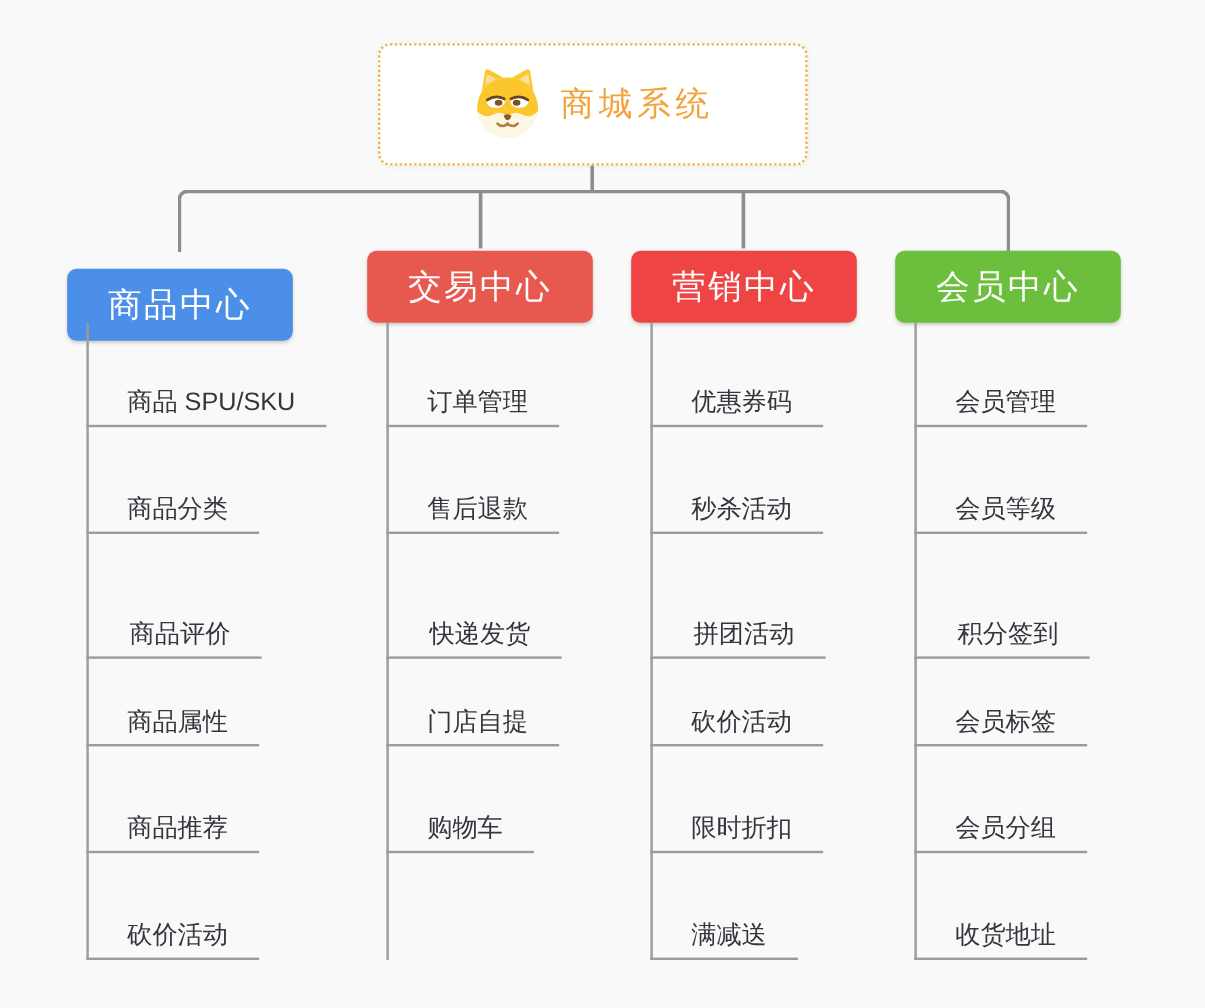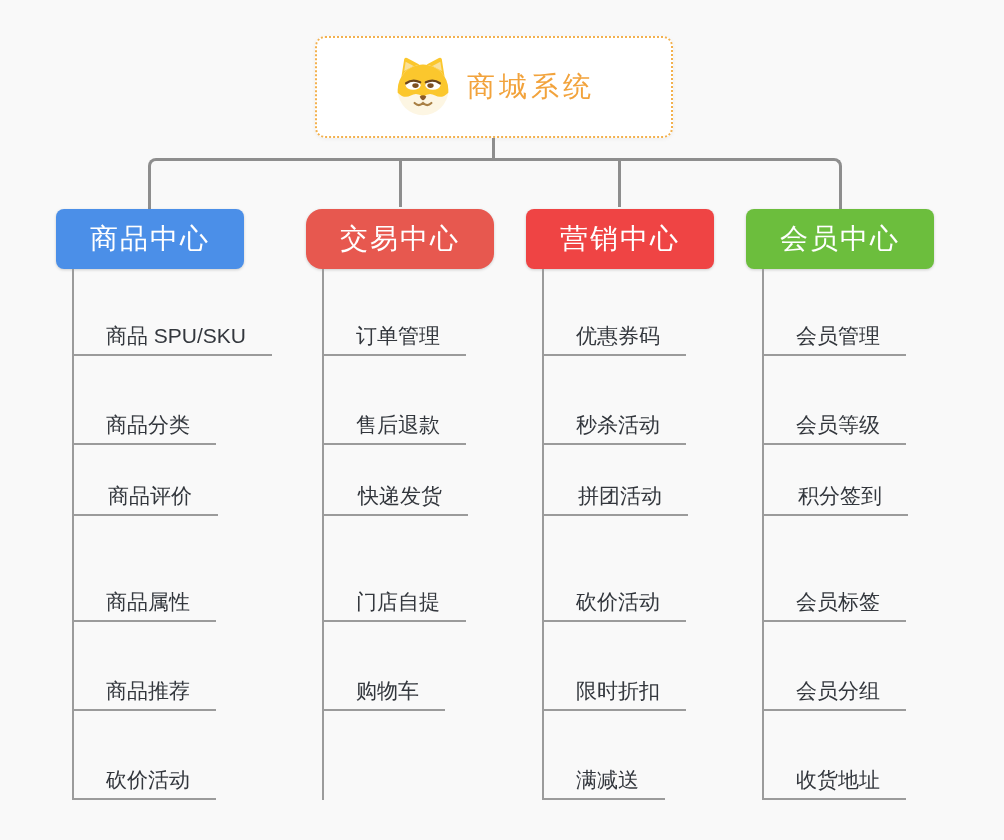--- a/index.html
+++ b/index.html
@@ -68,21 +68,21 @@
     position:absolute;left:0;
     padding:0 26px 3px 34px;
     line-height:30px;
     font-size:21px;color:#33373d;
     border-bottom:2px solid #9b9b9b;
     white-space:nowrap;
     cursor:pointer;
   }
   .row-0{top:321px;}
   .row-1{top:410px;}
-  .row-2{top:481px;padding-left:36px;}
+  .row-2{top:514px;padding-left:36px;}
   .row-3{top:587px;}
   .row-4{top:676px;}
   .row-5{top:765px;}
 </style>
 </head>
 <body>
 
 <div class="canvas">
 
   <div class="root-node">
@@ -112,32 +112,32 @@
     </span>
     <span class="root-title">商城系统</span>
   </div>
 
   <div class="stem"></div>
   <div class="bracket"></div>
   <div class="stub stub-2"></div>
   <div class="stub stub-3"></div>
 
   <div class="branch-col col-0">
-    <div class="branch-pill" style="background: rgb(75, 143, 232);">商品中心</div>
+    <div class="branch-pill" style="background: rgb(75, 143, 232); margin-top: 15px;">商品中心</div>
     <div class="spine"></div>
     <div class="leaf row-0">商品 SPU/SKU</div>
     <div class="leaf row-1">商品分类</div>
     <div class="leaf row-2">商品评价</div>
     <div class="leaf row-3">商品属性</div>
     <div class="leaf row-4">商品推荐</div>
     <div class="leaf row-5">砍价活动</div>
   </div>
 
   <div class="branch-col col-1">
-    <div class="branch-pill" style="background: rgb(231, 88, 79); border-radius: 16px;">交易中心</div>
+    <div class="branch-pill" style="background: rgb(231, 88, 79);">交易中心</div>
     <div class="spine"></div>
     <div class="leaf row-0">订单管理</div>
     <div class="leaf row-1">售后退款</div>
     <div class="leaf row-2">快递发货</div>
     <div class="leaf row-3">门店自提</div>
     <div class="leaf row-4">购物车</div>
   </div>
 
   <div class="branch-col col-2">
     <div class="branch-pill" style="background: #ef4444;">营销中心</div>

